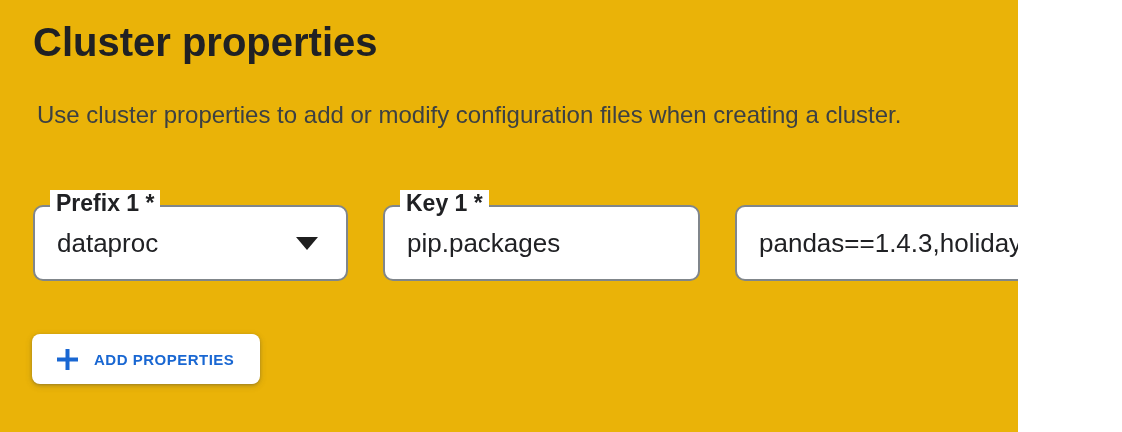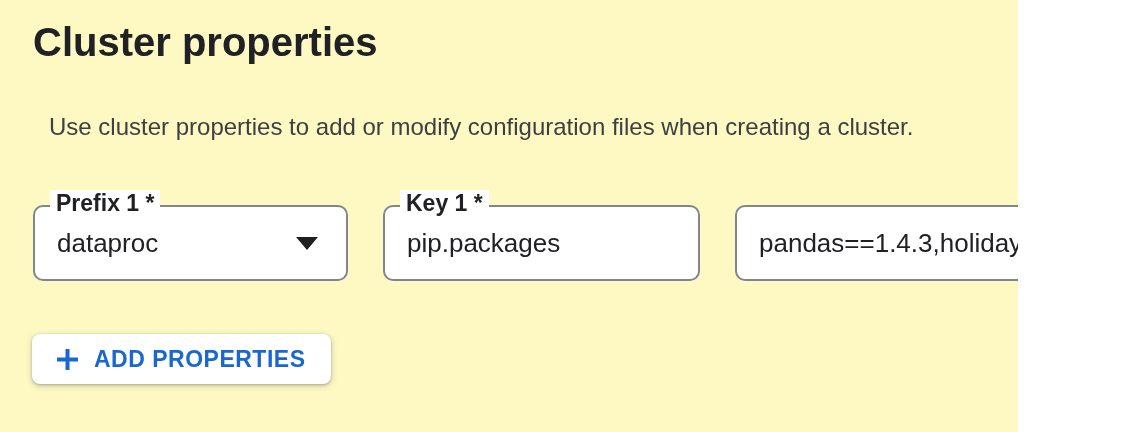--- a/index.html
+++ b/index.html
@@ -1,24 +1,24 @@
 <!DOCTYPE html>
 <html><head>
 <meta charset="utf-8">
 <style>
   html,body{margin:0;padding:0;background:#ffffff;}
   body{font-family:"Liberation Sans","DejaVu Sans",sans-serif;color:#202124;}
-  .page{position:relative;width:1018px;height:432px;background:#fef9c3;overflow:hidden;}
+  .page{position:relative;width:1018px;height:432px;background:#eab308;overflow:hidden;}
 
   .page-title{
     position:absolute;left:33px;top:18px;margin:0;
     font-size:40px;line-height:48px;font-weight:700;color:#202124;letter-spacing:0;
   }
   .page-desc{
-    position:absolute;left:33px;top:96px;margin:16px;
+    position:absolute;left:33px;top:96px;margin:4px;
     font-size:24px;line-height:30px;font-weight:400;color:#3c4043;
   }
 
   
   .field{
     position:absolute;top:205px;height:76px;
     border:2px solid #80868b;border-radius:10px;background:#fff;
     box-sizing:border-box;
     padding-left:36px;
   }
@@ -51,21 +51,21 @@
     font-family:inherit;font-size:26px;color:#202124;
     white-space:nowrap;overflow:hidden;
   }
 
   .add-btn{
     position:absolute;left:32px;top:334px;height:50px;
     display:flex;align-items:center;gap:13px;
     padding:0 26px 0 22px;
     background:#ffffff;border:none;border-radius:8px;
     box-shadow:0 1px 3px rgba(60,64,67,.35),0 2px 6px 1px rgba(60,64,67,.15);
-    font-family:inherit;font-size:23px;font-weight:700;letter-spacing:.5px;
+    font-family:inherit;font-size:15px;font-weight:700;letter-spacing:.5px;
     color:#1967d2;cursor:pointer;
   }
   .plus-icon{display:block;flex:0 0 auto;}
 </style>
 </head>
 <body>
 
 <div class="page">
 
   <h1 class="page-title">Cluster properties</h1>

